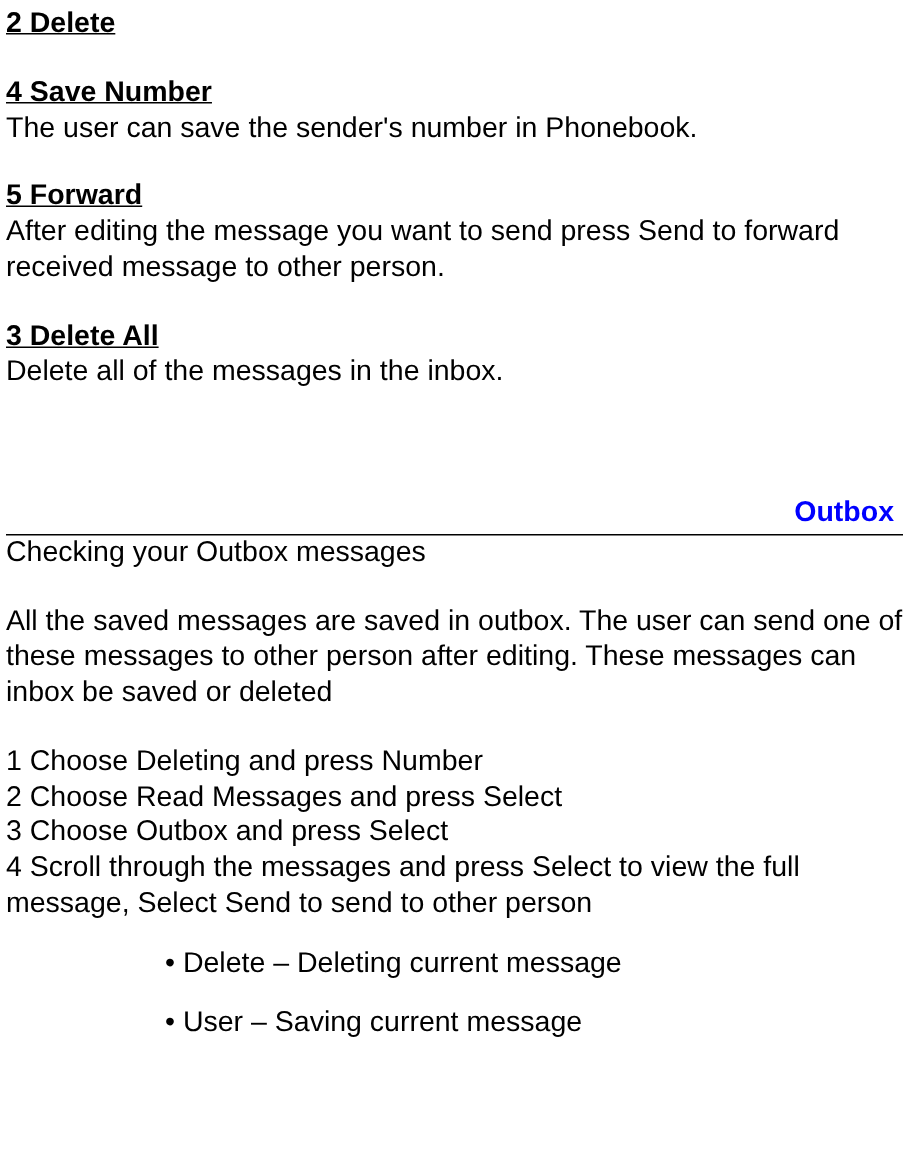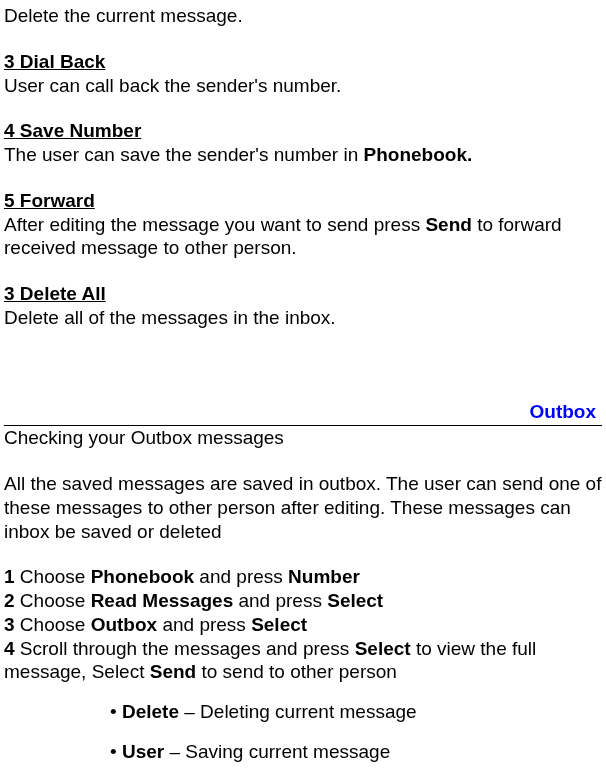--- a/index.html
+++ b/index.html
@@ -42,35 +42,31 @@
   }
   .italic {
   }
   .step-line {
     margin: 0;
   }
   .bullet-line {
     margin: 16px;
     padding-left: 90px;
   }
-  b { font-weight: bold; }
+  b { font-weight: normal; }
 </style>
 </head>
 <body>
 
 <div class="page">
 
   <div class="block">
-    <div class="para">Delete the current message.</div>
+    <div class="heading">2 Delete</div>
   </div>
 
-  <div class="block">
-    <div class="heading">3 Dial Back</div>
-    <div class="para">User can call back the sender's number.</div>
-  </div>
 
   <div class="block">
     <div class="heading">4 Save Number</div>
     <div class="para">
       <span>The user can save the sender's number in </span><b>Phonebook.</b>
     </div>
   </div>
 
   <div class="block">
     <div class="heading">5 Forward</div>
@@ -92,21 +88,21 @@
 
   <div class="para italic">Checking your Outbox messages</div>
 
   <div style="height:22px"></div>
 
   <div class="para italic">All the saved messages are saved in outbox.  The user can send one of these messages to other person after editing. These messages can inbox be saved or deleted</div>
 
   <div style="height:22px"></div>
 
   <div class="step-line">
-    <b>1</b><span> Choose </span><b>Phonebook</b><span> and press </span><b>Number</b>
+    <b>1</b><span> Choose </span><b>Deleting</b><span> and press </span><b>Number</b>
   </div>
 
   <div class="step-line">
     <b>2</b><span> Choose </span><b>Read Messages</b><span> and press </span><b>Select</b>
   </div>
 
   <div class="step-line">
     <b>3</b><span> Choose </span><b>Outbox</b><span> and press </span><b>Select</b>
   </div>
 

